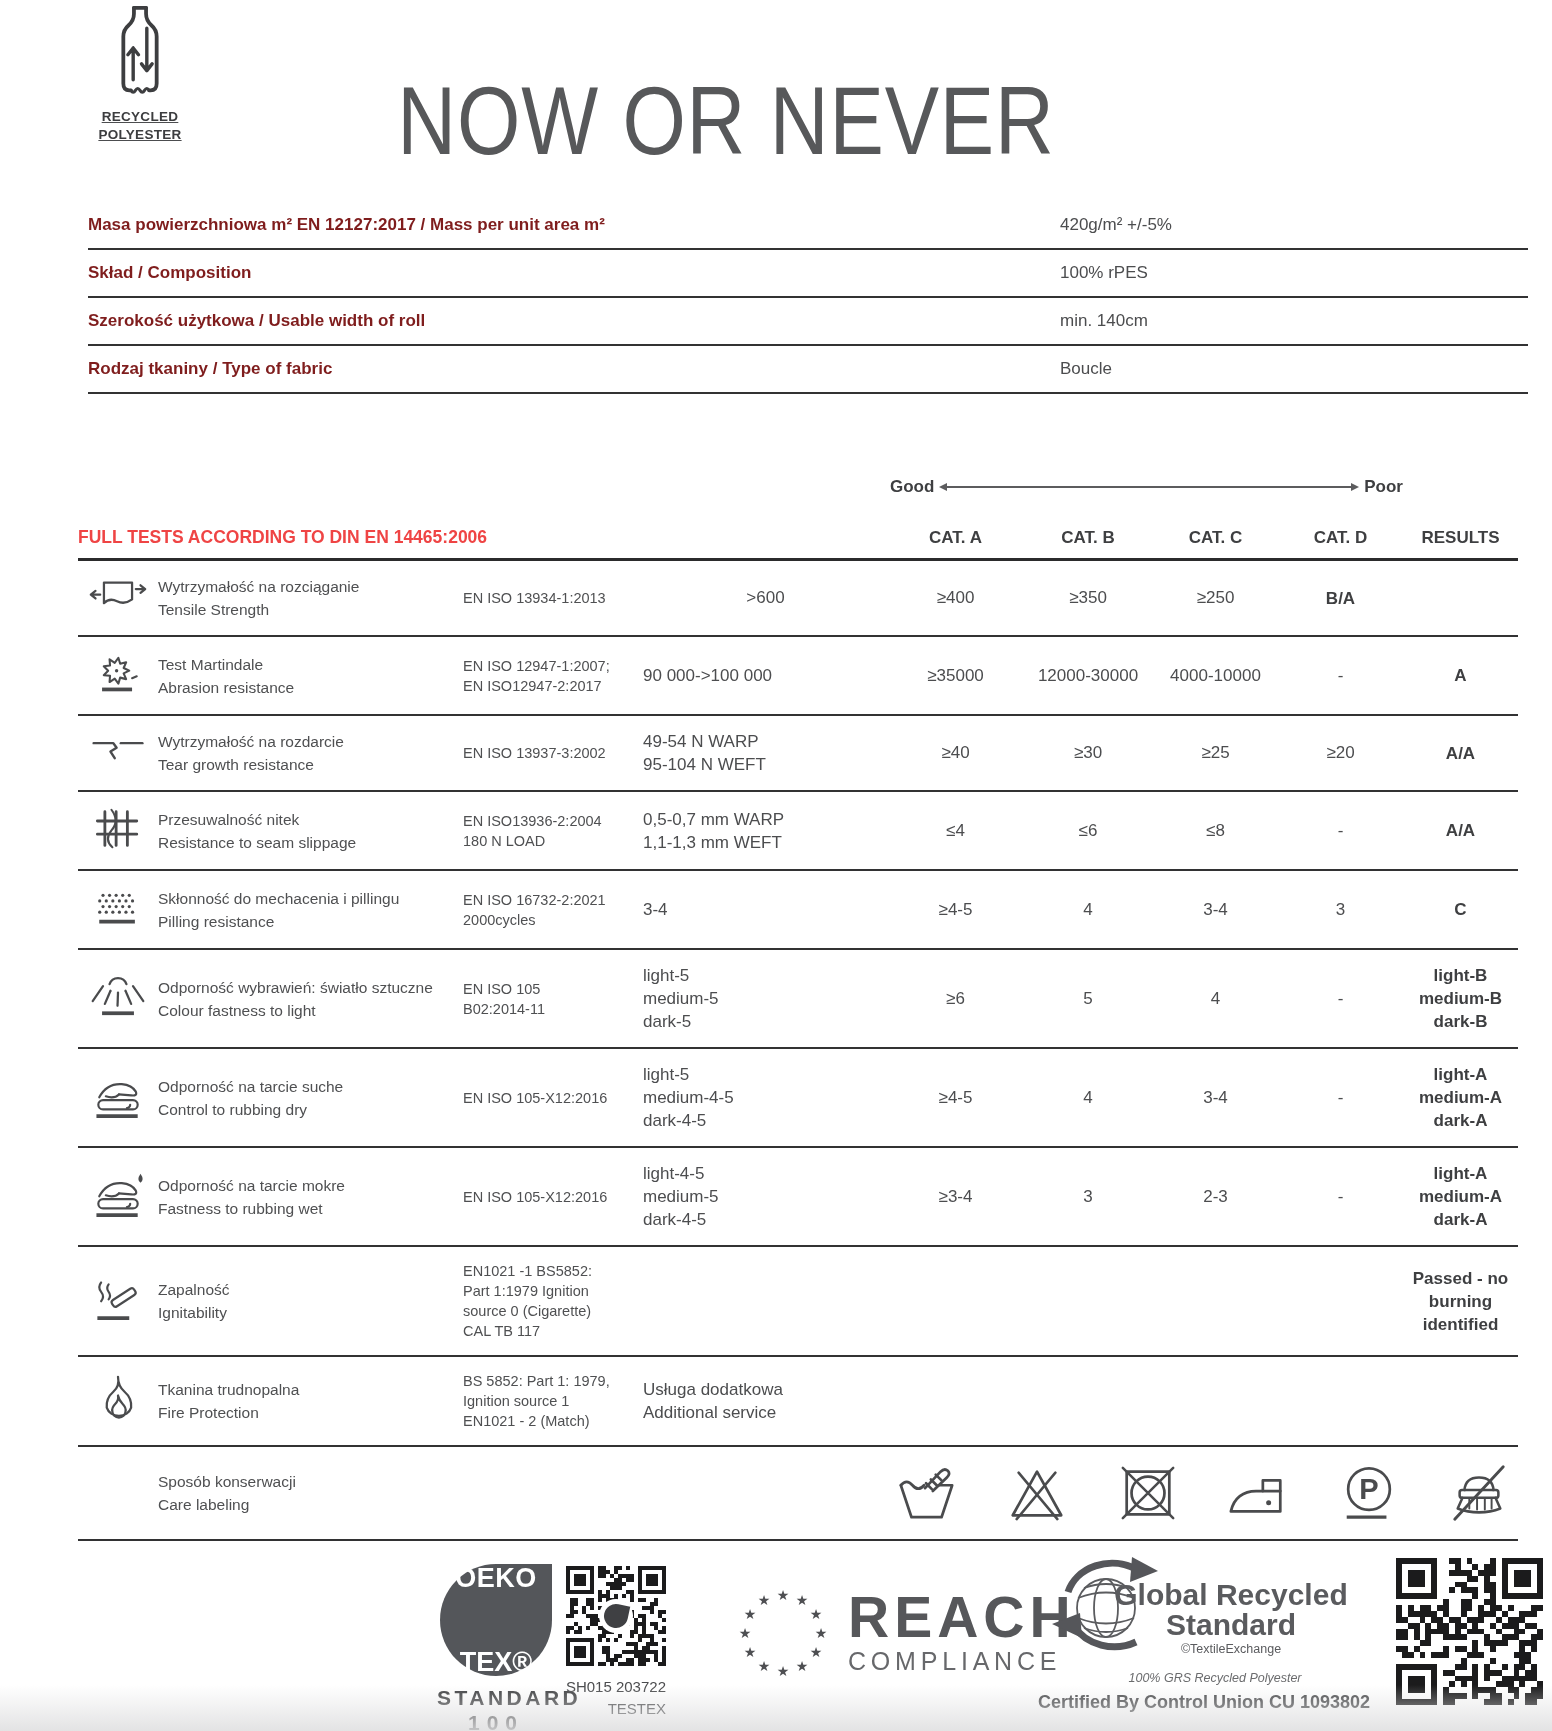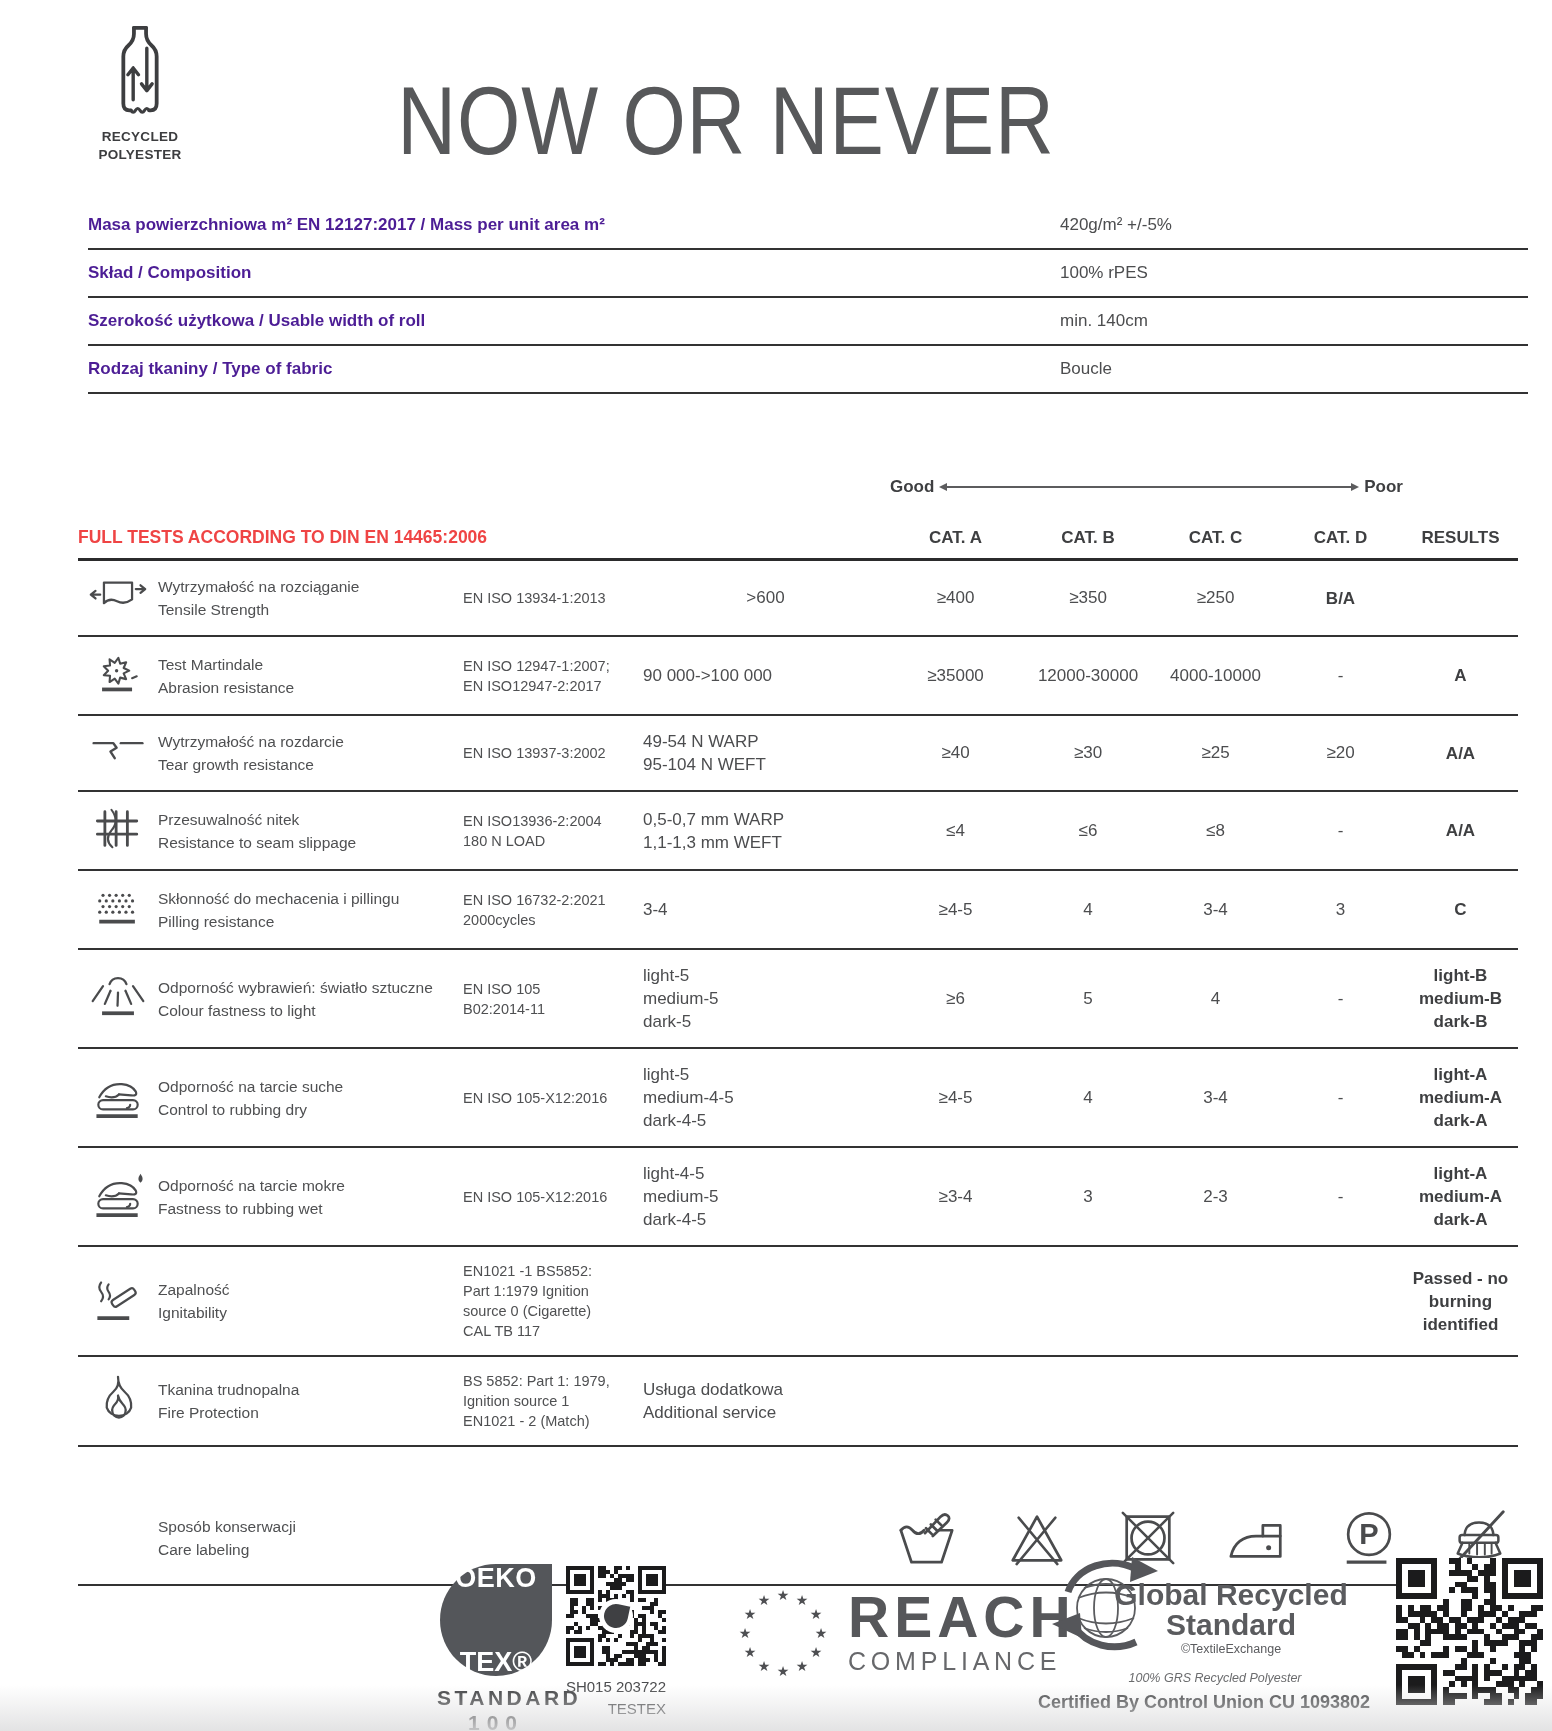--- a/index.html
+++ b/index.html
@@ -2,31 +2,31 @@
 <html><head>
 <meta charset="utf-8">
 <style>
   html,body{margin:0;padding:0;background:#fff;}
   .page{position:relative;width:1552px;height:1731px;background:#fff;overflow:hidden;
         font-family:"Liberation Sans",sans-serif;color:#4c4d4f;}
   .page::after{content:"";position:absolute;left:0;bottom:0;width:100%;height:46px;
         background:linear-gradient(180deg,rgba(228,228,228,0),rgba(222,222,223,.85));pointer-events:none;}
 
   
-  .brand-badge{position:absolute;left:92px;top:24px;width:96px;text-align:center;}
+  .brand-badge{position:absolute;left:92px;top:4px;width:96px;text-align:center;text-decoration:underline;}
   .bottle-wrap svg{width:78px;height:100px;display:block;margin:0 auto;}
   .badge-text{margin-top:4px;font-size:13.5px;font-weight:700;color:#3c3d3f;line-height:1.3;letter-spacing:.3px;}
   .page-title{position:absolute;left:96px;top:72px;width:1260px;margin:0;text-align:center;
         font-size:97px;font-weight:400;color:#57585a;letter-spacing:1px;line-height:1;
         transform:scaleX(.84);transform-origin:center;white-space:nowrap;}
 
   
   .specs{position:absolute;left:88px;top:202px;width:1440px;}
   .spec-row{display:flex;align-items:center;height:46px;border-bottom:2.5px solid #323233;}
-  .spec-label{width:972px;font-weight:700;font-size:17px;color:#4c1d95;}
+  .spec-label{width:972px;font-weight:700;font-size:17px;color:#7f1d1d;}
   .spec-value{font-size:17px;color:#4c4d4f;}
 
   
   .tests{position:absolute;left:78px;top:468px;width:1440px;}
   .scale-row{display:flex;align-items:center;margin-left:812px;width:513px;height:38px;}
   .scale-good,.scale-poor{font-weight:700;font-size:17px;color:#3e3f41;}
   .scale-arrow{flex:1;height:1.6px;background:#5c5c5e;margin:0 12px;position:relative;}
   .scale-arrow::before,.scale-arrow::after{content:"";position:absolute;top:-3.7px;border-style:solid;}
   .scale-arrow::before{left:-7px;border-width:4.5px 8px 4.5px 0;border-color:transparent #5c5c5e transparent transparent;}
   .scale-arrow::after{right:-7px;border-width:4.5px 0 4.5px 8px;border-color:transparent transparent transparent #5c5c5e;}
@@ -38,21 +38,21 @@
 
   .test-row{align-items:center;border-bottom:2.5px solid #323233;padding:14px 0;}
   .cell-icon{display:flex;justify-content:center;align-items:center;}
   .cell-icon svg{width:60px;height:auto;}
   .tname div{font-size:15.5px;line-height:23px;color:#4f5052;}
   .tstd{font-size:14.5px;line-height:20px;white-space:pre-line;color:#4f5052;padding-right:10px;}
   .tval{font-size:17px;line-height:23px;white-space:pre-line;color:#4c4d4f;}
   .tcat{text-align:center;font-size:17px;color:#4c4d4f;}
   .tres{text-align:center;font-size:17px;font-weight:700;color:#3e3f41;white-space:pre-line;line-height:23px;}
 
-  .care-row{align-items:center;border-bottom:2.5px solid #323233;padding:15px 0;margin-top:45px;}
+  .care-row{align-items:center;border-bottom:2.5px solid #323233;padding:15px 0;}
   .care-row .tname{grid-column:2/3;}
   .care-icons{grid-column:5/10;display:flex;justify-content:space-between;align-items:center;padding:0 8px;}
   .care-icon svg{width:62px;height:62px;display:block;}
 
   
   .foot{position:absolute;left:0;top:1550px;width:1552px;height:181px;}
   .oeko{position:absolute;left:437px;top:14px;width:118px;text-align:center;}
   .oeko-drop{width:112px;height:112px;margin:0 auto;background:#54565a;border-radius:50% 0 50% 50%;
         display:flex;flex-direction:column;align-items:center;justify-content:space-between;color:#fff;font-weight:700;}
   .oeko-drop .l1{font-size:27px;letter-spacing:.5px;line-height:1.05;}

